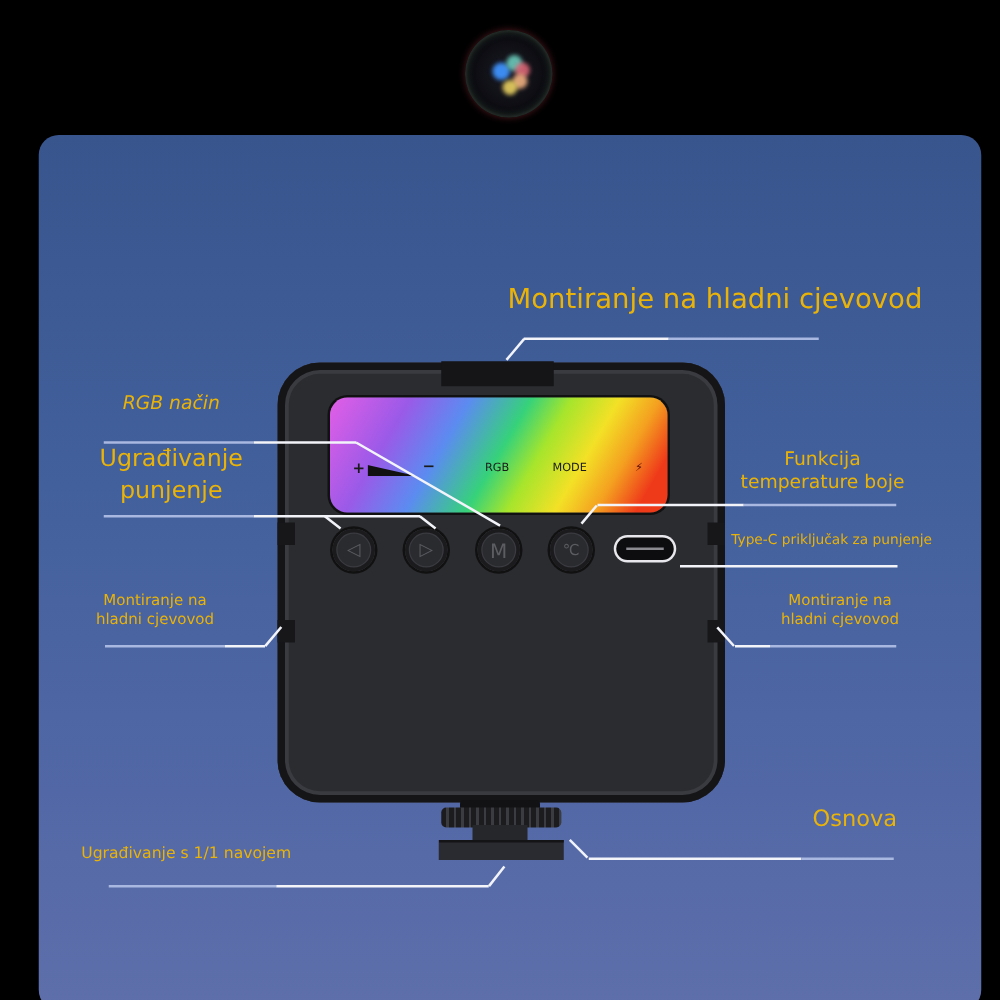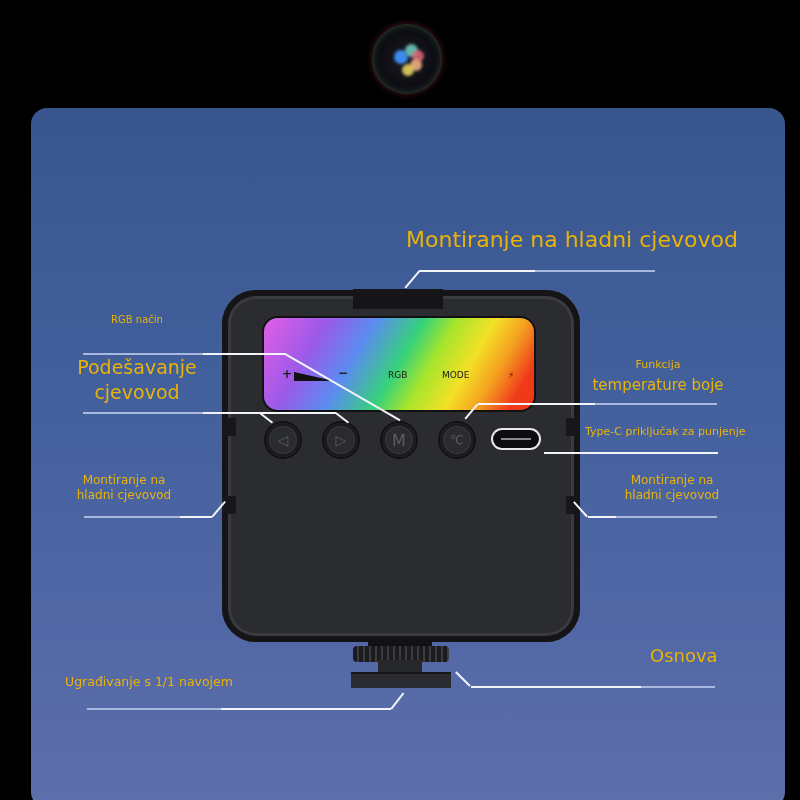--- a/index.html
+++ b/index.html
@@ -82,33 +82,33 @@
 <div class="mount-top"></div>
 <div class="mount-ring"></div>
 <div class="mount-neck"></div>
 <div class="mount-plate"></div>
 
 <div class="label" style="left:406px;top:227px;font-size:22px;">Montiranje na hladni cjevovod</div>
 <div class="line" style="left:419px;top:270px;width:116px;"></div>
 <div class="line soft" style="left:535px;top:270px;width:120px;"></div>
 <div class="diag" style="left:405px;top:287px;width:22px;transform:rotate(-50deg);"></div>
 
-<div class="label center" style="left:62px;top:314px;width:150px;font-size:10px;">RGB način</div>
+<div class="label center" style="left:62px;top:314px;width:150px;font-size:15px;font-style:italic;">RGB način</div>
 <div class="line soft" style="left:83px;top:353px;width:120px;"></div>
 <div class="line" style="left:203px;top:353px;width:82px;"></div>
 <div class="diag" style="left:285px;top:353px;width:133px;transform:rotate(30deg);"></div>
 
-<div class="label center" style="left:62px;top:357px;width:150px;font-size:19px;">Podešavanje</div>
-<div class="label center" style="left:62px;top:382px;width:150px;font-size:19px;">cjevovod</div>
+<div class="label center" style="left:62px;top:357px;width:150px;font-size:19px;">Ugrađivanje</div>
+<div class="label center" style="left:62px;top:382px;width:150px;font-size:19px;">punjenje</div>
 <div class="line soft" style="left:83px;top:412px;width:120px;"></div>
 <div class="line" style="left:203px;top:412px;width:133px;"></div>
 <div class="diag" style="left:260px;top:412px;width:16px;transform:rotate(38deg);"></div>
 <div class="diag" style="left:336px;top:412px;width:16px;transform:rotate(38deg);"></div>
 
-<div class="label center" style="left:582px;top:359px;width:152px;font-size:11px;">Funkcija</div>
+<div class="label center" style="left:582px;top:359px;width:152px;font-size:15px;">Funkcija</div>
 <div class="label center" style="left:582px;top:377px;width:152px;font-size:15px;">temperature boje</div>
 <div class="line" style="left:478px;top:403px;width:117px;"></div>
 <div class="line soft" style="left:595px;top:403px;width:122px;"></div>
 <div class="diag" style="left:465px;top:418px;width:19px;transform:rotate(-50deg);"></div>
 
 <div class="label" style="left:585px;top:426px;font-size:11px;">Type-C priključak za punjenje</div>
 <div class="line" style="left:544px;top:452px;width:174px;"></div>
 
 <div class="label center" style="left:64px;top:474px;width:120px;font-size:12px;">Montiranje na</div>
 <div class="label center" style="left:64px;top:489px;width:120px;font-size:12px;">hladni cjevovod</div>

